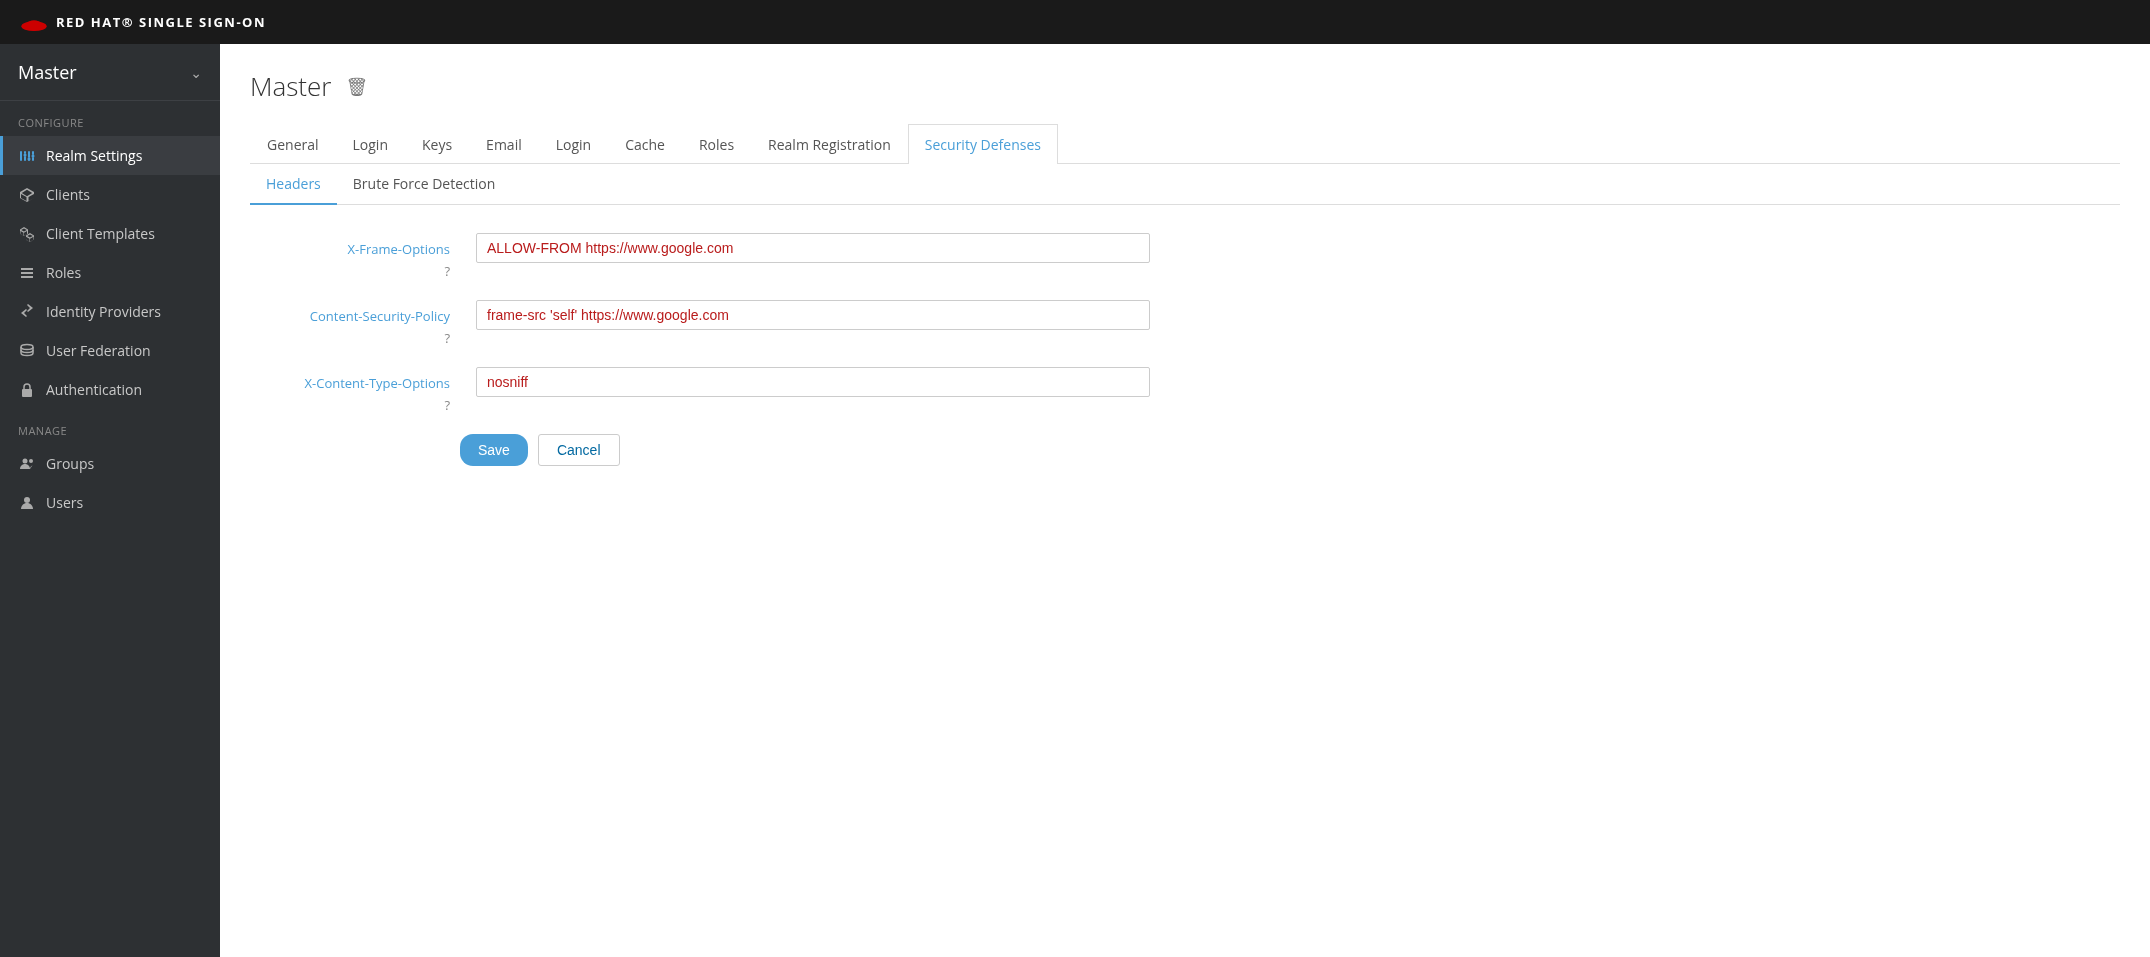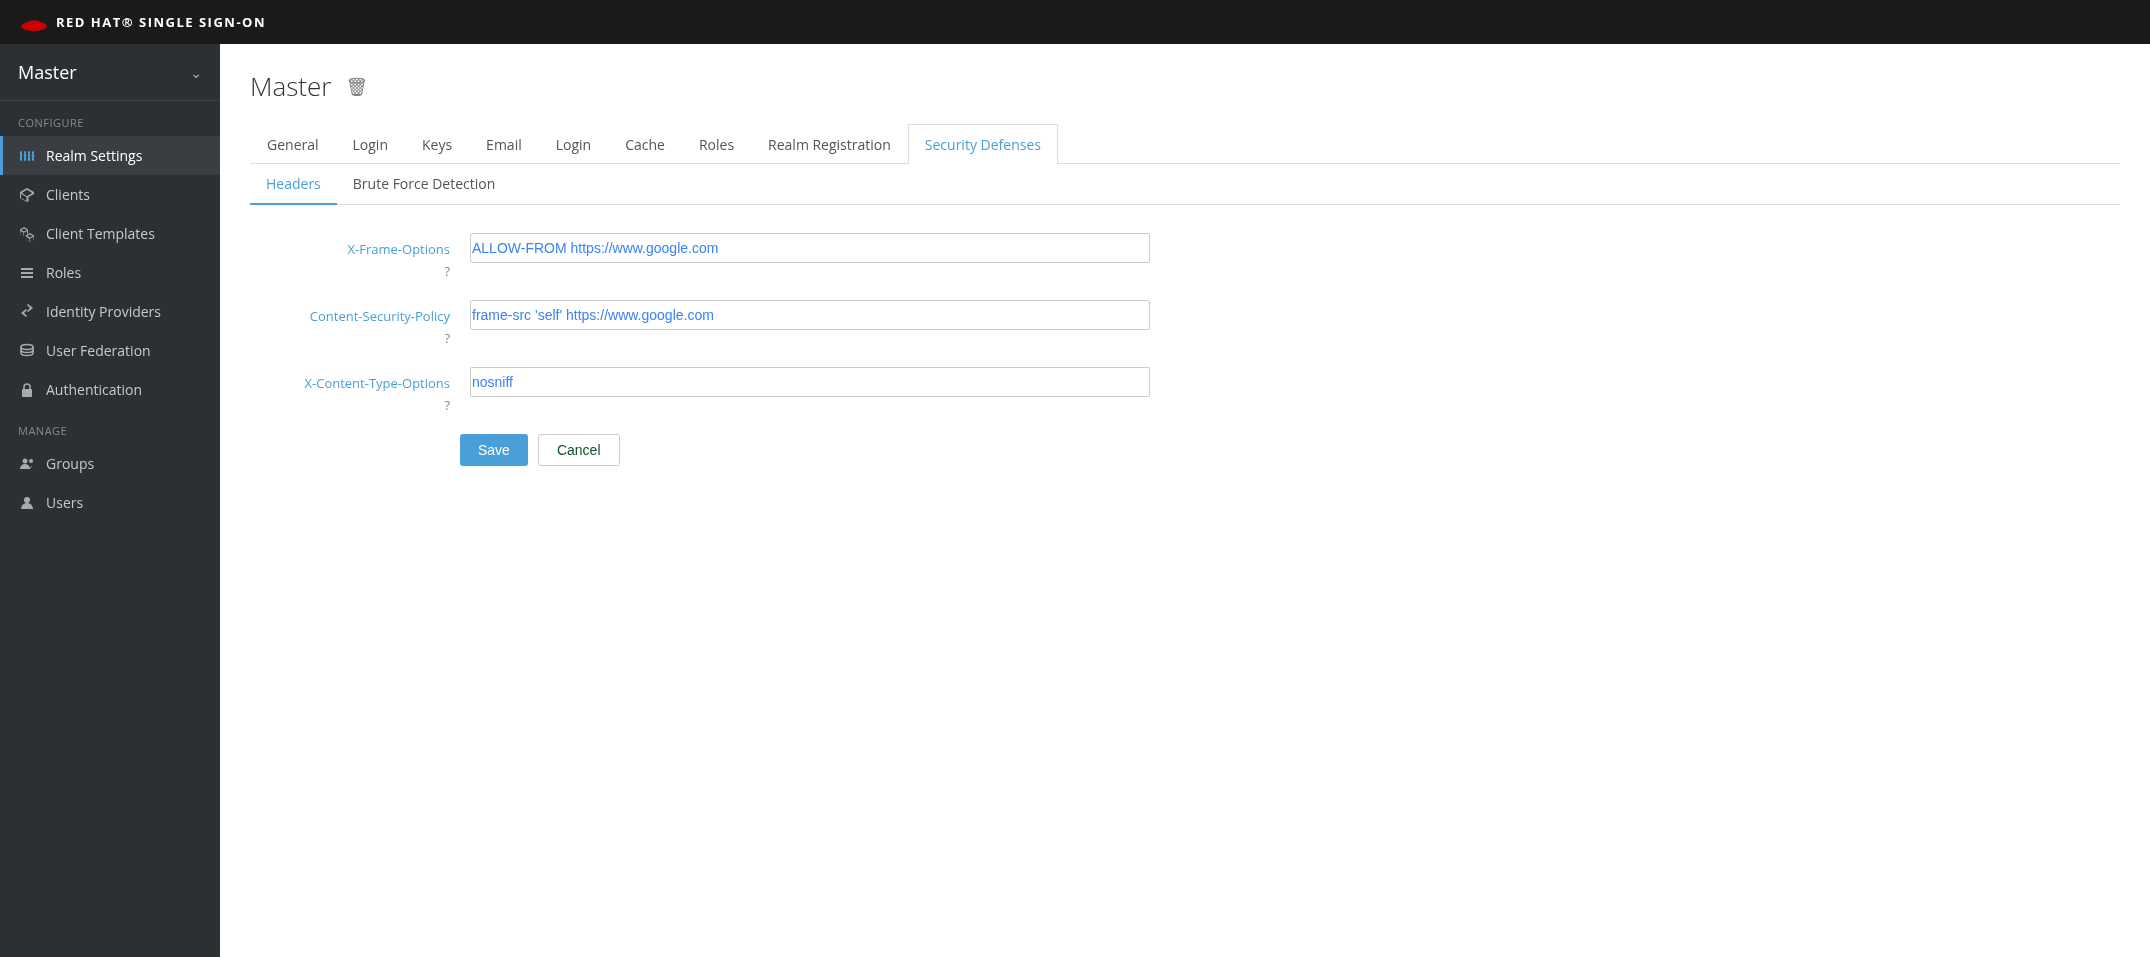--- a/index.html
+++ b/index.html
@@ -187,21 +187,21 @@
     }
 
     
     .form-section {
       max-width: 900px;
     }
     .form-group {
       display: flex;
       align-items: flex-start;
       margin-bottom: 20px;
-      gap: 20px;
+      gap: 26px;
     }
     .form-label-with-help {
       display: flex;
       flex-direction: column;
       align-items: flex-end;
       gap: 4px;
       width: 200px;
       flex-shrink: 0;
       padding-top: 7px;
     }
@@ -209,47 +209,47 @@
       color: #4a9fd8;
       font-size: 13px;
     }
     .help-icon {
       color: #888;
       font-size: 13px;
       cursor: pointer;
     }
     .form-control {
       flex: 1;
-      padding: 6px 1px;
+      padding: 6px 10px;
       border: 1px solid #ccc;
       border-radius: 2px;
       font-size: 14px;
-      color: #3b82f6;
+      color: #b91c1c;
       outline: none;
     }
 
     
     .form-actions {
       display: flex;
       gap: 10px;
       margin-top: 10px;
       margin-left: 210px;
     }
     .btn-save {
       background: #4a9fd8;
       color: #fff;
       border: none;
       padding: 7px 18px;
-      border-radius: 3px;
+      border-radius: 13px;
       cursor: pointer;
       font-size: 14px;
     }
     .btn-cancel {
       background: #fff;
-      color: #14532d;
+      color: #0369a1;
       border: 1px solid #ccc;
       padding: 7px 18px;
       border-radius: 3px;
       cursor: pointer;
       font-size: 14px;
     }
   </style>
 </head>
 <body>
 

